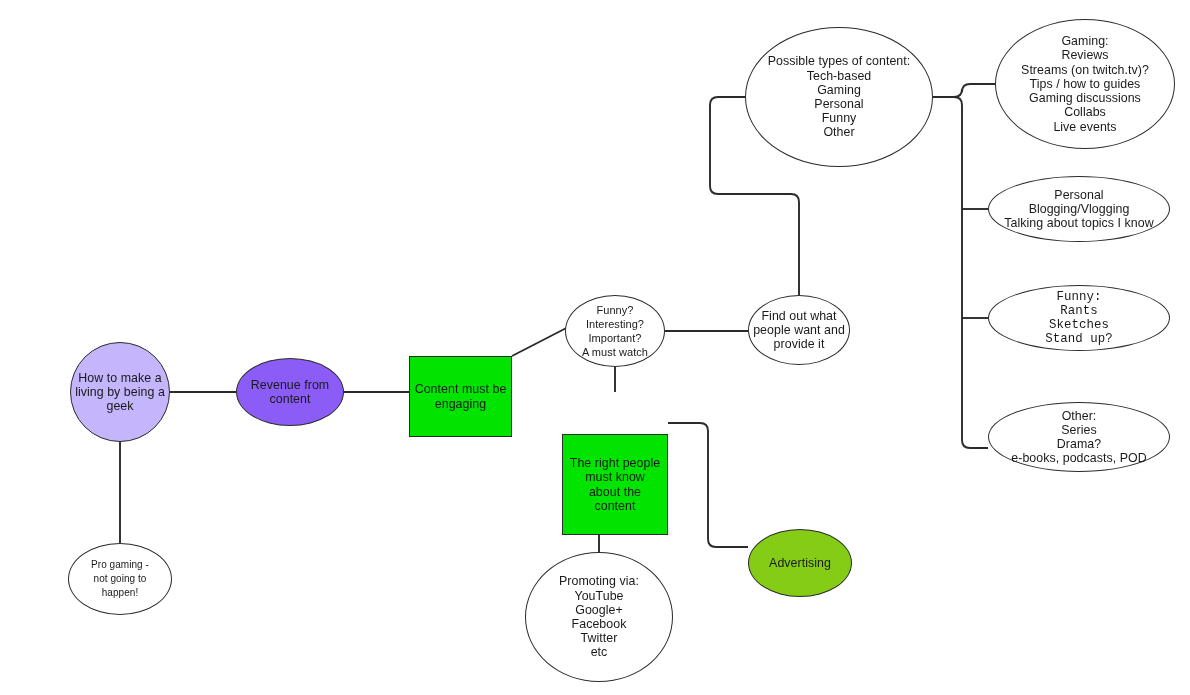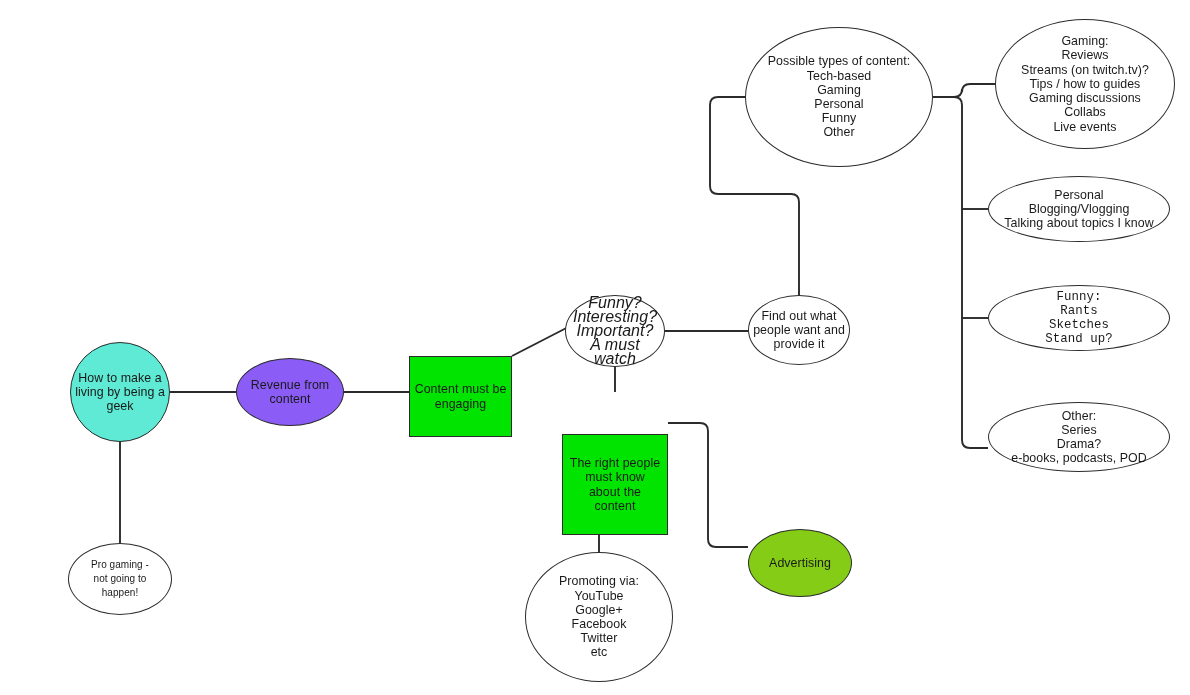--- a/index.html
+++ b/index.html
@@ -60,31 +60,31 @@
       <path d="M 745 97 L 718 97 Q 710 97 710 105 L 710 186 Q 710 194 718 194 L 791 194 Q 799 194 799 202 L 799 296" fill="none" stroke="#2b2b2b" stroke-width="1.9" stroke-linecap="butt"></path>
       <path d="M 933 97 L 954 97 Q 962 97 962 89 L 962 92 Q 962 84 970 84 L 995 84" fill="none" stroke="#2b2b2b" stroke-width="1.9" stroke-linecap="butt"></path>
       <path d="M 933 97 L 954 97 Q 962 97 962 105 L 962 440 Q 962 448 970 448 L 988 448" fill="none" stroke="#2b2b2b" stroke-width="1.9" stroke-linecap="butt"></path>
       <path d="M 962 209 Q 962 209 970 209 L 988 209" fill="none" stroke="#2b2b2b" stroke-width="1.9" stroke-linecap="butt"></path>
       <path d="M 962 318 Q 962 318 970 318 L 988 318" fill="none" stroke="#2b2b2b" stroke-width="1.9" stroke-linecap="butt"></path>
       <path d="M 615 493 L 615 515 Q 615 523 607 523 Q 599 523 599 531 L 599 552" fill="none" stroke="#2b2b2b" stroke-width="1.9" stroke-linecap="butt"></path>
       <path d="M 668 423 L 700 423 Q 708 423 708 431 L 708 539 Q 708 547 716 547 L 748 547" fill="none" stroke="#2b2b2b" stroke-width="1.9" stroke-linecap="butt"></path>
     </svg>
 
   <div id="node-layer">
-      <div class="node ellipse" style="left: 70px; top: 342px; width: 100px; height: 100px; background: #5eead4; font-size: 12.4px;"><span class="label">How to make a
+      <div class="node ellipse" style="left: 70px; top: 342px; width: 100px; height: 100px; background: #c4b5fd; font-size: 12.4px;"><span class="label">How to make a
 living by being a
 geek</span></div>
       <div class="node ellipse" style="left: 68px; top: 543px; width: 104px; height: 72px; background: rgb(255, 255, 255); font-size: 10px;"><span class="label">Pro gaming -
 not going to
 happen!</span></div>
       <div class="node ellipse" style="left: 236px; top: 358px; width: 108px; height: 68px; background: #8b5cf6; font-size: 12.4px;"><span class="label">Revenue from
 content</span></div>
       <div class="node rect" style="left: 409px; top: 356px; width: 103px; height: 81px; background: rgb(0, 228, 0); font-size: 12.4px;"><span class="label">Content must be
 engaging</span></div>
-      <div class="node ellipse" style="left: 565px; top: 295px; width: 100px; height: 72px; background: rgb(255, 255, 255); font-size: 16px; font-style: italic;"><span class="label">Funny?
+      <div class="node ellipse" style="left: 565px; top: 295px; width: 100px; height: 72px; background: rgb(255, 255, 255); font-size: 11px;"><span class="label">Funny?
 Interesting?
 Important?
 A must watch</span></div>
       <div class="node rect" style="left: 562px; top: 392px; width: 106px; height: 101px; background: rgb(0, 228, 0); font-size: 12.4px; margin-top: 42px;"><span class="label">The right people
 must know
 about the
 content</span></div>
       <div class="node ellipse" style="left: 748px; top: 295px; width: 102px; height: 70px; background: rgb(255, 255, 255); font-size: 12.4px;"><span class="label">Find out what
 people want and
 provide it</span></div>

